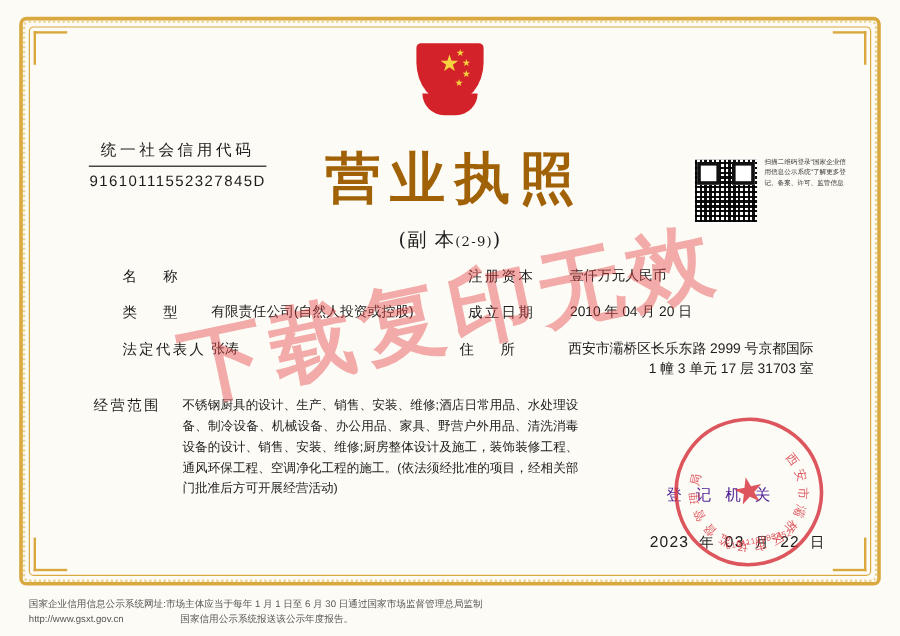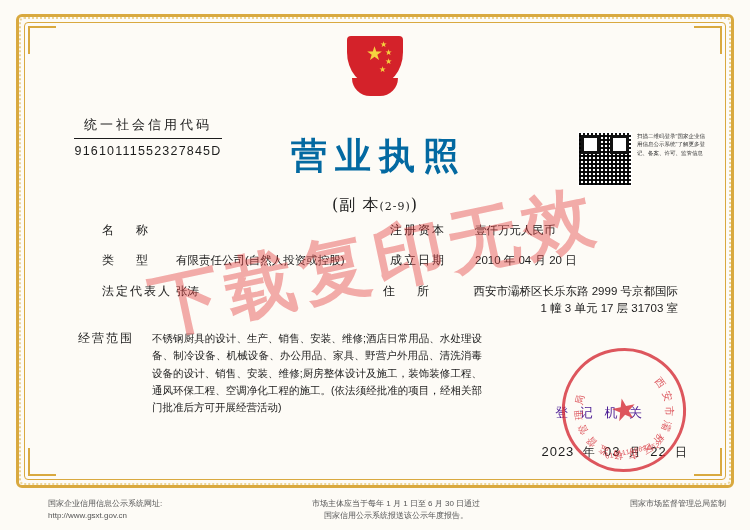--- a/index.html
+++ b/index.html
@@ -87,25 +87,25 @@
 
   
   .title-block {
     position: absolute;
     left: 0; right: 0;
     top: 118px;
     text-align: center;
   }
   .main-title {
     font-family: "DejaVu Serif", "Liberation Serif", serif;
-    font-size: 36px;
+    font-size: 46px;
     font-weight: bold;
     letter-spacing: 8px;
-    color: #0369a1;
-    margin: 14px;
+    color: #a16207;
+    margin: 0;
     padding-left: 8px;
   }
   .sub-title {
     margin-top: 10px;
     font-family: "DejaVu Serif", "Liberation Serif", serif;
     font-size: 16px;
     color: #1c1c1c;
     letter-spacing: 1px;
   }
   .sub-title .small {
@@ -300,25 +300,24 @@
     pointer-events: none;
   }
 
   
   .footer {
     position: absolute;
     left: 0; right: 0;
     bottom: 8px;
     padding: 0 24px;
     display: flex;
-    justify-content: space-between;
+    justify-content: flex-start;
     font-size: 8px;
     color: #555;
     line-height: 1.5;
-    margin-left: 24px;
   }
   .footer .mid { text-align: center; }
   .footer .right { text-align: right; }
 </style>
 </head>
 <body>
 
 <div class="license">
 
   <div class="border-outer"></div>

